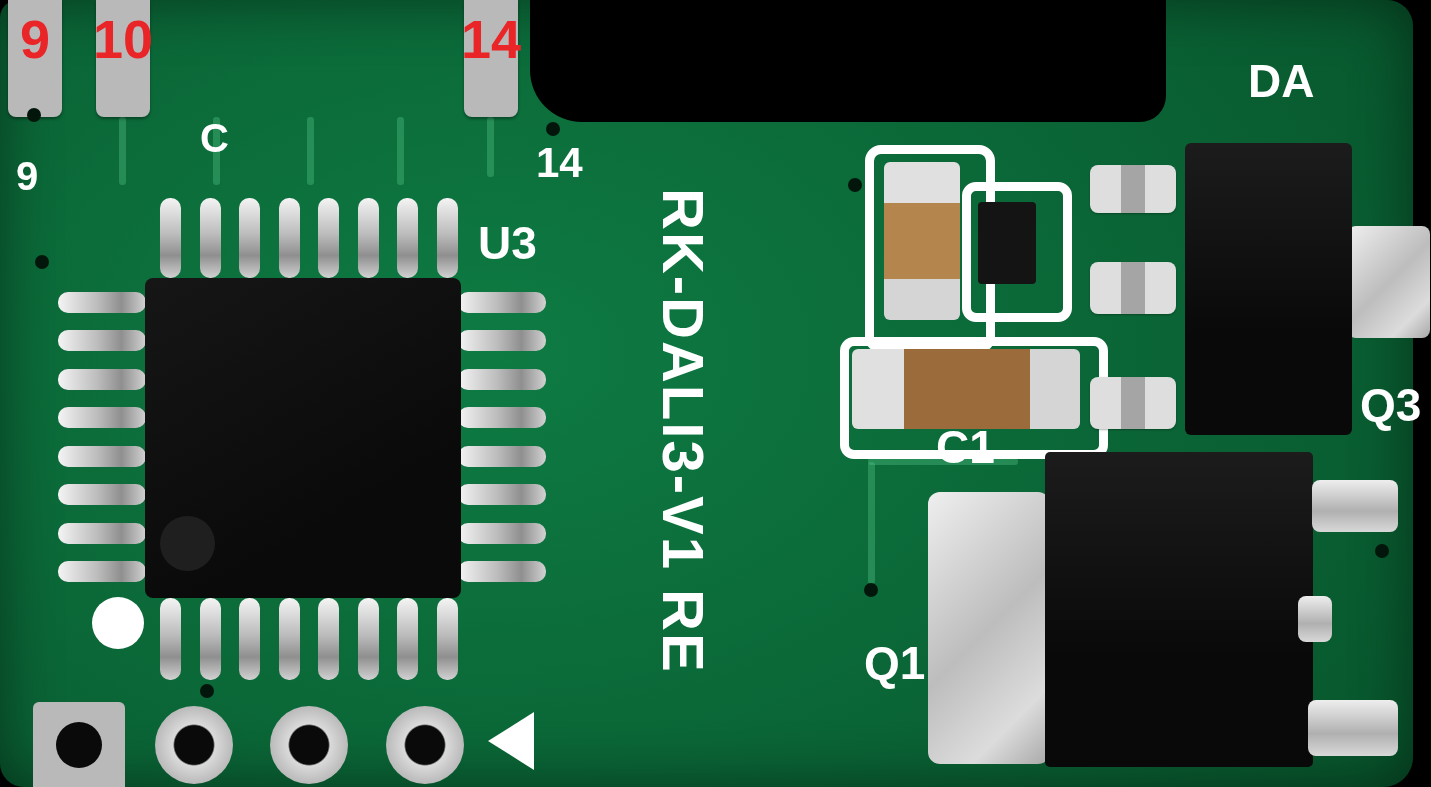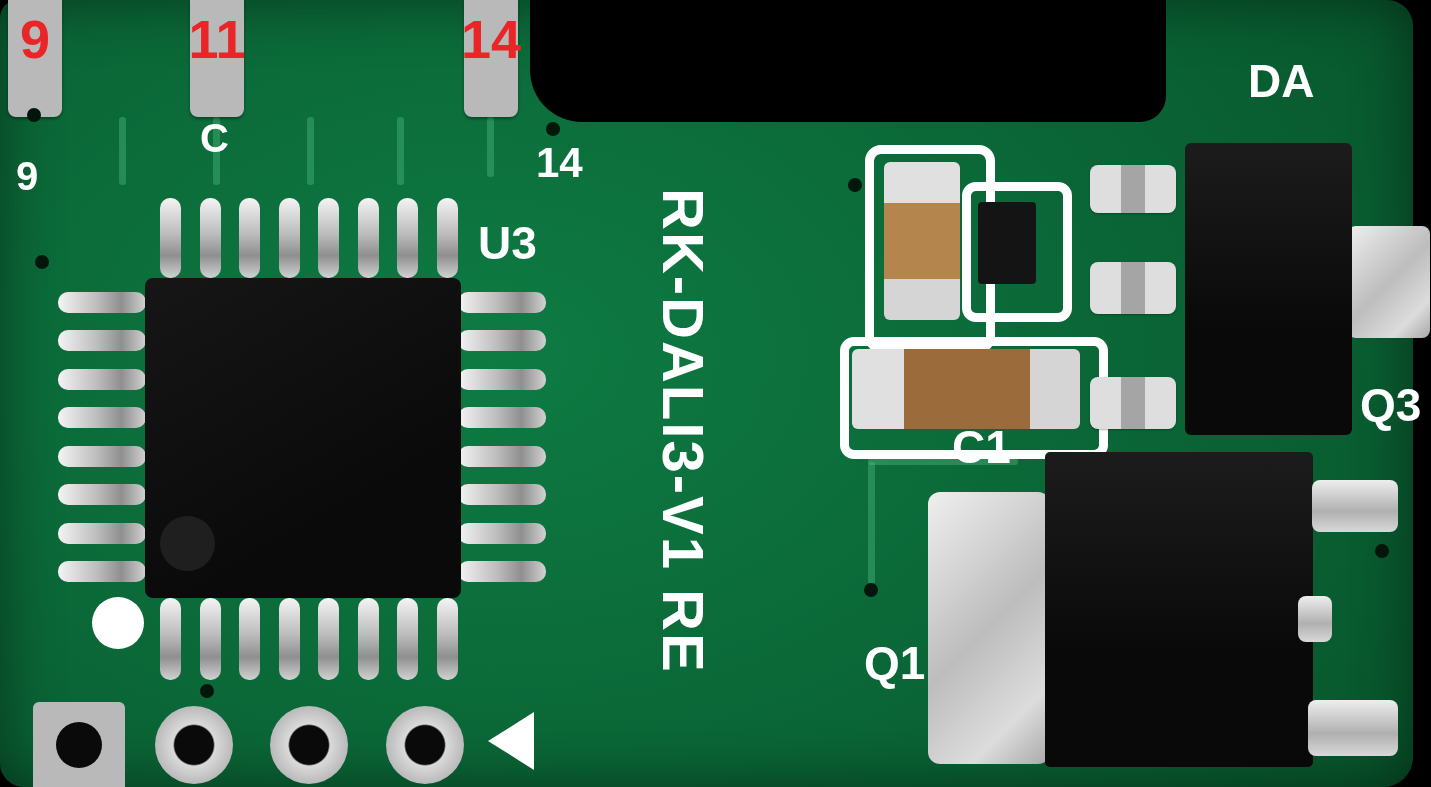--- a/index.html
+++ b/index.html
@@ -76,34 +76,34 @@
   <div class="trace" style="left:213px;top:117px;width:7px;height:68px;"></div>
   <div class="trace" style="left:307px;top:117px;width:7px;height:68px;"></div>
   <div class="trace" style="left:397px;top:117px;width:7px;height:68px;"></div>
   <div class="trace" style="left:487px;top:117px;width:7px;height:60px;"></div>
   <div class="trace" style="left:868px;top:462px;width:7px;height:122px;"></div>
   <div class="trace" style="left:868px;top:458px;width:150px;height:7px;"></div>
 
   <div class="pad-top" style="left:8px">
       <span class="rednum">9</span>
     </div>
-  <div class="pad-top" style="left:190px">
-      <span class="rednum">11</span>
+  <div class="pad-top" style="left:96px">
+      <span class="rednum">10</span>
     </div>
   <div class="pad-top" style="left:464px">
       <span class="rednum">14</span>
     </div>
 
 
   <span class="silk" style="left:16px;top:156px;font-size:40px;">9</span>
   <span class="silk" style="left:200px;top:118px;font-size:40px;">C</span>
   <span class="silk" style="left:536px;top:142px;font-size:42px;">14</span>
   <span class="silk" style="left:478px;top:220px;font-size:46px;">U3</span>
   <span class="silk" style="left:1248px;top:58px;font-size:46px;">DA</span>
-  <span class="silk" style="left:936px;top:424px;font-size:46px;margin-left:16px;">C1</span>
+  <span class="silk" style="left:936px;top:424px;font-size:46px;">C1</span>
   <span class="silk" style="left:1360px;top:382px;font-size:46px;">Q3</span>
   <span class="silk" style="left:864px;top:640px;font-size:46px;">Q1</span>
   <div class="model">RK-DALI3-V1 RE</div>
 
   <div class="pin-row pins-top">
       <div class="pin-v"></div>
       <div class="pin-v"></div>
       <div class="pin-v"></div>
       <div class="pin-v"></div>
       <div class="pin-v"></div>

